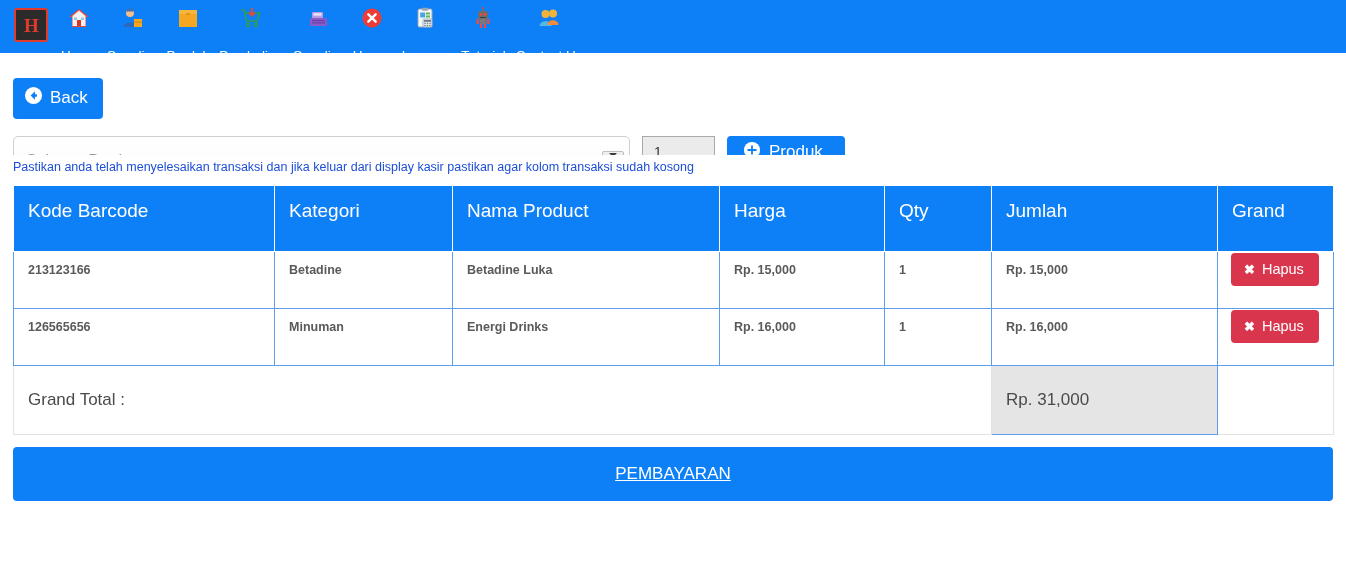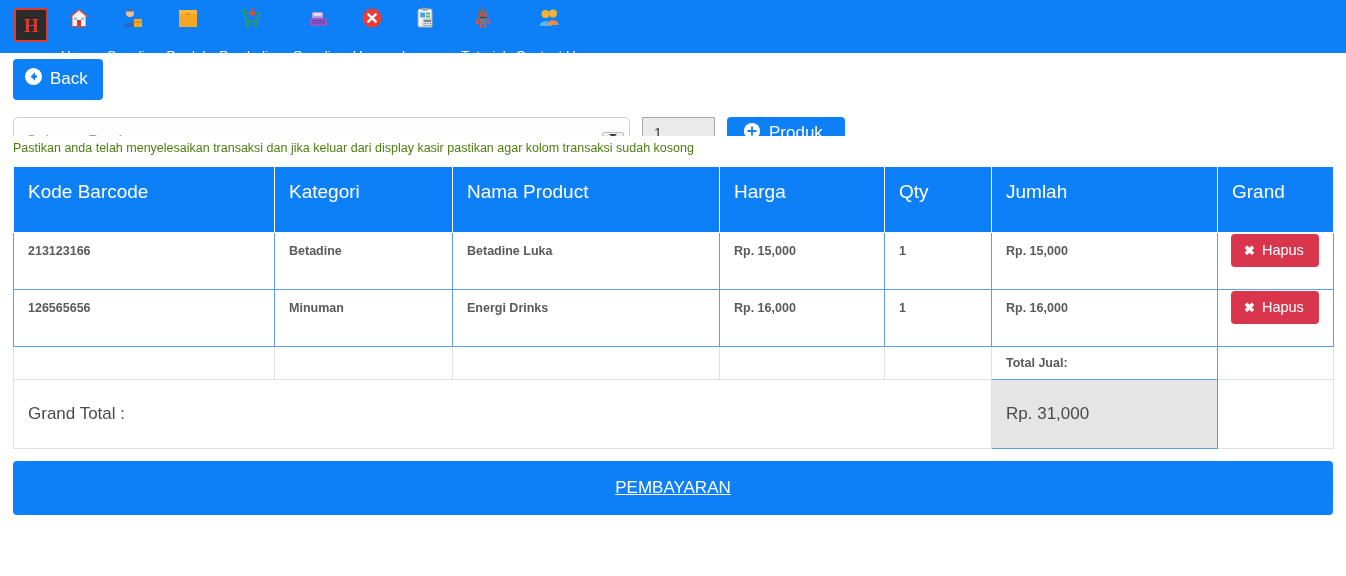--- a/index.html
+++ b/index.html
@@ -52,21 +52,21 @@
     margin-bottom: 1px;
   }
   .nav-label {
     color: #ffffff;
     font-size: 13.5px;
     line-height: 15px;
     white-space: nowrap;
   }
 
   
-  .back-wrap { padding: 6px 0 0 13px; }
+  .back-wrap { padding: 25px 0 0 13px; }
   .btn-back {
     display: inline-flex;
     align-items: center;
     gap: 7px;
     background: #0d7ff7;
     border: none;
     border-radius: 4px;
     color: #fff;
     font-size: 17px;
     padding: 8px 15px 9px 11px;
@@ -132,21 +132,21 @@
     color: #fff;
     font-size: 17px;
     height: 32px;
     padding: 0 22px 0 16px;
     cursor: pointer;
   }
 
   .hint {
     padding: 5px 0 0 13px;
     font-size: 12.5px;
-    color: #4d7c0f;
+    color: #1d4ed8;
   }
 
   
   .tbl-wrap { padding: 11px 13px 0 13px; }
   table.cart {
     width: 100%;
     border-collapse: collapse;
     table-layout: fixed;
   }
   table.cart th {
@@ -449,29 +449,20 @@
         <td>Rp. 16,000</td>
         <td>1</td>
         <td>Rp. 16,000</td>
         <td style="padding:0;">
           <button class="btn-hapus">
             <span class="x-glyph">✖</span>
             <span>Hapus</span>
           </button>
         </td>
       </tr>
-      <tr class="spacer">
-        <td></td>
-        <td></td>
-        <td></td>
-        <td></td>
-        <td></td>
-        <td class="jumlah-cell" style="font-size:12.5px;font-weight:bold;color:#5a5a5a;">Total Jual:</td>
-        <td></td>
-      </tr>
       <tr class="grand">
         <td colspan="5">Grand Total :</td>
         <td class="total-amount">Rp. 31,000</td>
         <td></td>
       </tr>
     </tbody>
   </table>
 </div>
 
 <div class="pay-wrap">

